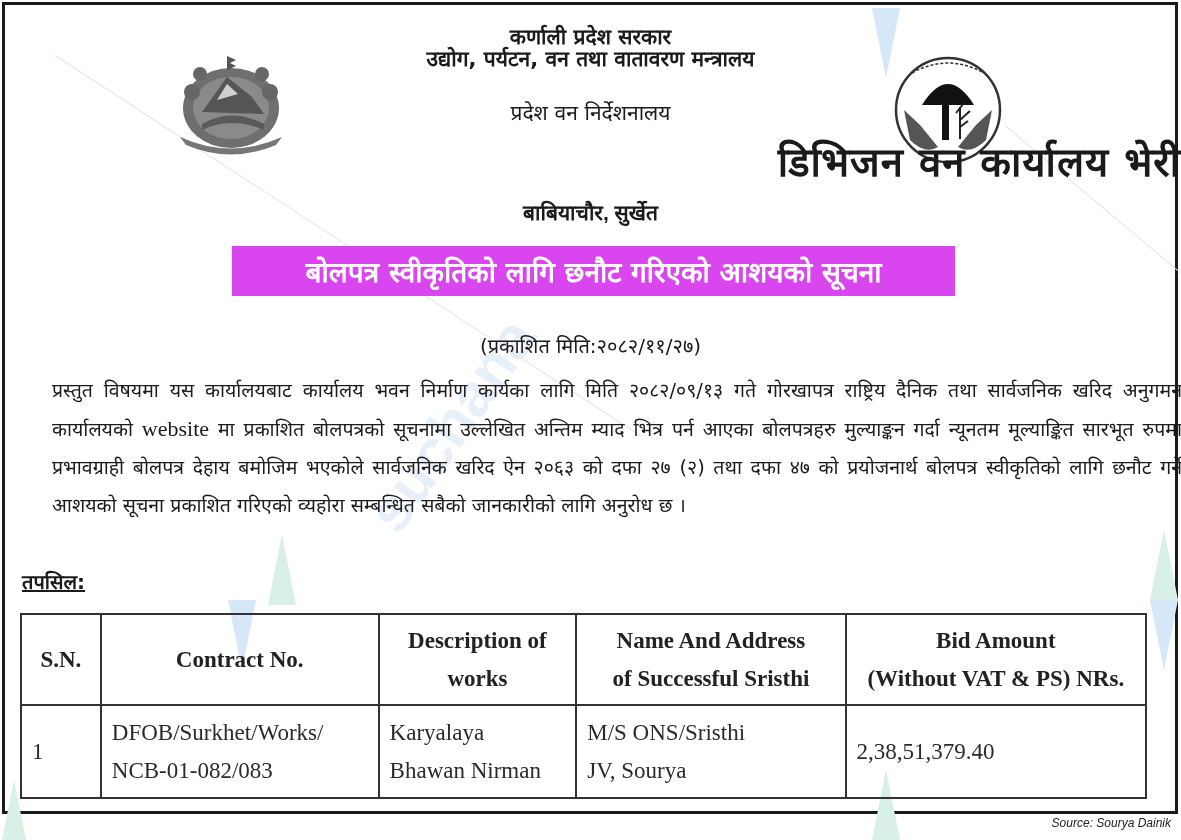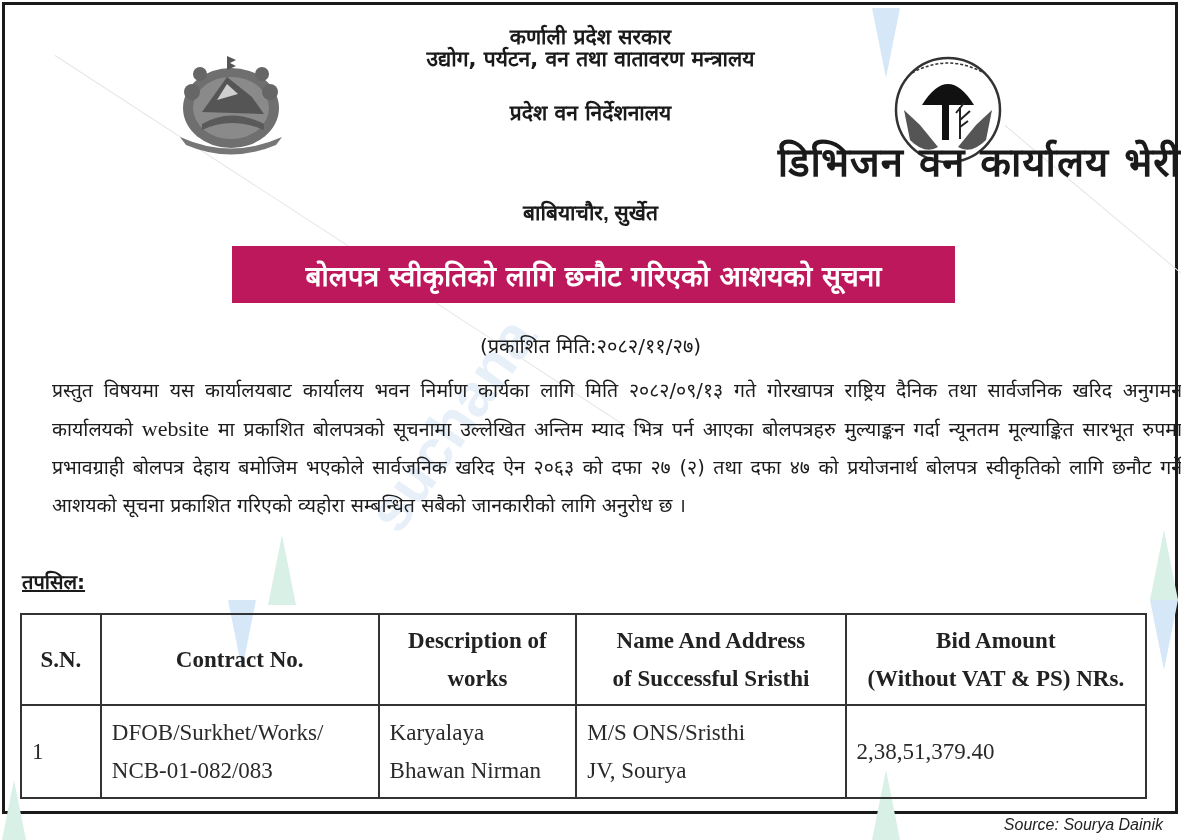--- a/index.html
+++ b/index.html
@@ -12,30 +12,30 @@
     }
 
     
     .wm { position: absolute; pointer-events: none; }
     .wm-arrow-blue { width: 0; height: 0; border-left: 14px solid transparent; border-right: 14px solid transparent; border-top: 70px solid #d6e8f7; }
     .wm-arrow-green { width: 0; height: 0; border-left: 14px solid transparent; border-right: 14px solid transparent; border-bottom: 70px solid #d8f0e6; }
     .wm-text { font-family: "Liberation Sans", sans-serif; font-weight: bold; font-size: 60px; color: #dde9f6; transform: rotate(-55deg); opacity: 0.7; }
     .wm-line { position: absolute; height: 1px; background: #e6e6e6; transform-origin: left center; }
     .line1 { position: absolute; top: 22px; left: 0; width: 100%; text-align: center; font-family: "DejaVu Sans", sans-serif; font-weight: bold; font-size: 21px; }
     .line2 { position: absolute; top: 44px; left: 0; width: 100%; text-align: center; font-family: "DejaVu Sans", sans-serif; font-weight: bold; font-size: 21px; }
-    .line3 { position: absolute; top: 98px; left: 0; width: 100%; text-align: center; font-family: "DejaVu Sans", sans-serif; font-weight: bold; font-size: 21px; }
+    .line3 { position: absolute; top: 98px; left: 0; width: 100%; text-align: center; font-family: "DejaVu Sans", sans-serif; font-weight: normal; font-size: 21px; }
     .line4 { position: absolute; top: 133px; left: 0; width: 100%; text-align: right; font-family: "DejaVu Sans", sans-serif; font-weight: bold; font-size: 40px; letter-spacing: 1px; }
     .line5 { position: absolute; top: 198px; left: 0; width: 100%; text-align: center; font-family: Liberation Sans, sans-serif; font-weight: bold; font-size: 21px; }
 
     .emblem-left { position: absolute; left: 172px; top: 52px; width: 118px; height: 104px; }
     .emblem-right { position: absolute; left: 890px; top: 55px; width: 116px; height: 110px; }
 
     .banner {
-      position: absolute; left: 232px; top: 246px; width: 723px; height: 57px;
-      background: #be185d; color: #fff; display: flex; align-items: center; justify-content: center;
+      position: absolute; left: 232px; top: 246px; width: 723px; height: 50px;
+      background: #d946ef; color: #fff; display: flex; align-items: center; justify-content: center;
       font-family: "DejaVu Sans", sans-serif; font-weight: bold; font-size: 28px;
     }
 
     .pubdate { position: absolute; top: 332px; left: 0; width: 100%; text-align: center; font-family: "DejaVu Sans", sans-serif; font-weight: normal; font-size: 20px; }
 
     .body-text {
       position: absolute; left: 22px; top: 372px; width: 1130px;
       font-family: "DejaVu Sans", sans-serif; font-size: 19.5px; line-height: 38px;
       text-align: justify; color: #1c1c1c; margin-left: 30px;
     }
@@ -44,21 +44,21 @@
     .tapasil { position: absolute; left: 22px; top: 568px; font-family: "DejaVu Sans", sans-serif; font-weight: bold; font-size: 20px; text-decoration: underline; }
 
     table.results {
       position: absolute; left: 20px; top: 602px; width: 1127px;
       border-collapse: collapse; font-family: "Liberation Serif", serif; margin-top: 11px;
     }
     table.results th, table.results td { border: 2px solid #333; }
     table.results th { height: 91px; font-weight: bold; font-size: 23px; text-align: center; line-height: 38px; color: #222; }
     table.results td { height: 93px; font-size: 23px; line-height: 38px; padding-left: 10px; color: #2a2a2a; vertical-align: middle; }
 
-    .source { position: absolute; right: 18px; top: 816px; font-family: "Liberation Sans", sans-serif; font-style: italic; font-size: 16px; color: #222; }
+    .source { position: absolute; right: 10px; top: 816px; font-family: "Liberation Sans", sans-serif; font-style: italic; font-size: 12px; color: #222; }
   </style>
 </head>
 <body>
 
 <div class="frame"></div>
 
 <div class="wm wm-arrow-blue" style="left:872px;top:8px;"></div>
 <div class="wm wm-arrow-blue" style="left:1150px;top:600px;"></div>
 <div class="wm wm-arrow-blue" style="left:228px;top:600px;"></div>
 <div class="wm wm-arrow-green" style="left:268px;top:535px;"></div>

